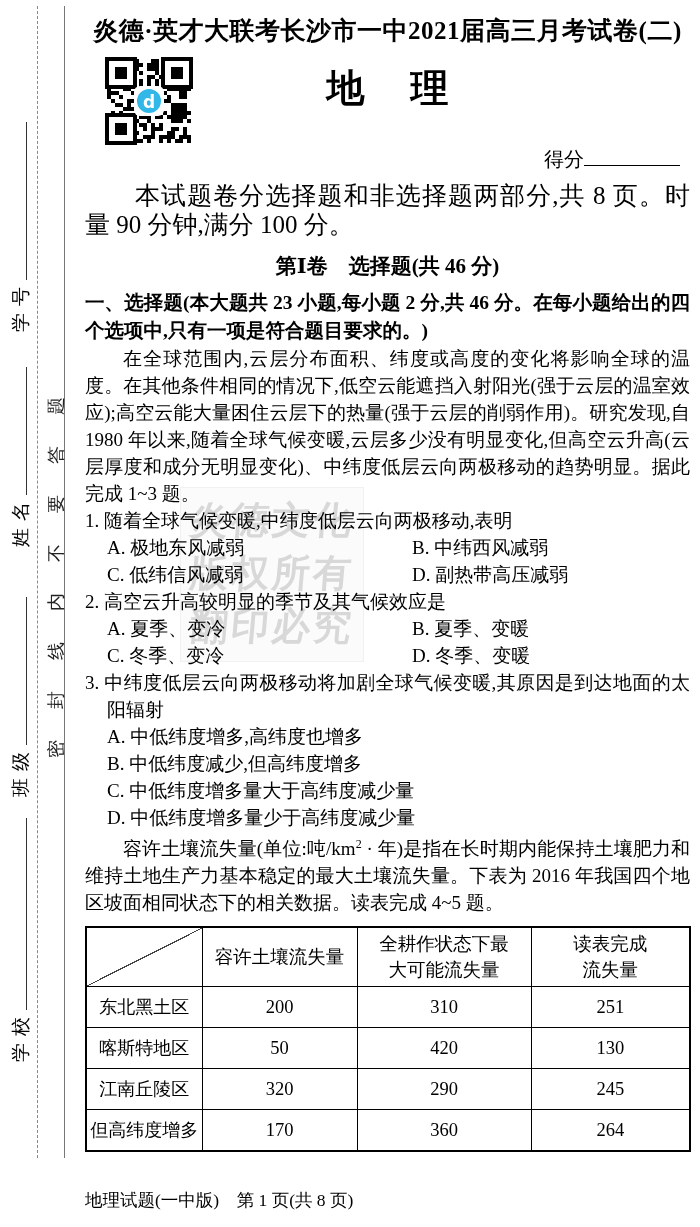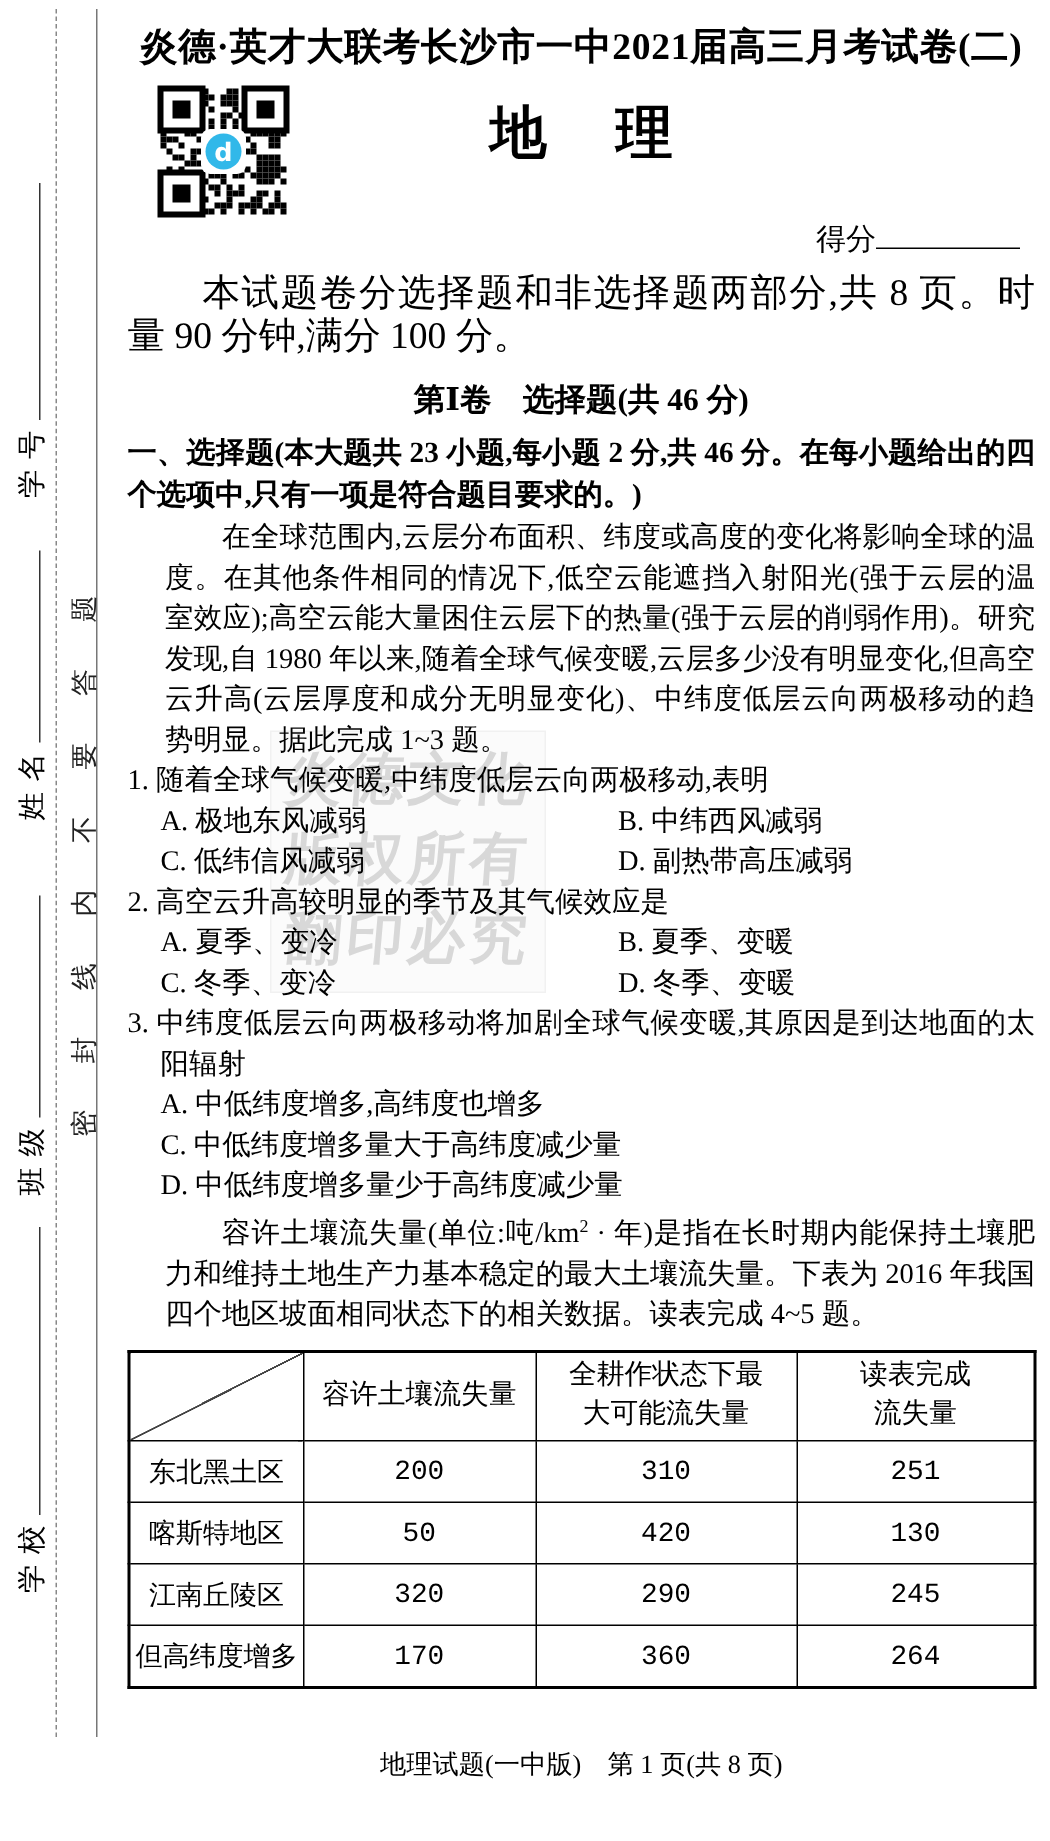--- a/index.html
+++ b/index.html
@@ -48,43 +48,43 @@
   .qr-box{position:absolute;left:18px;top:8px;width:92px;height:92px;}
   .subject{
     text-align:center;font-size:38px;font-weight:bold;padding-top:16px;
     letter-spacing:46px;text-indent:46px;
   }
   .score-line{position:absolute;right:10px;bottom:0;font-size:20px;}
   .score-line .blank{display:inline-block;width:96px;border-bottom:1.5px solid #000;height:22px;vertical-align:baseline;}
   .intro{margin-top:8px;font-size:25px;line-height:29px;text-indent:2em;text-align:justify;}
   .sec-title{margin:13px 0 9px;text-align:center;font-size:21px;font-weight:bold;}
   .instruction{font-size:19.5px;line-height:28px;font-weight:bold;text-align:justify;}
-  .passage{font-size:19px;line-height:27px;text-indent:2em;text-align:justify;margin-left:25px;}
+  .passage{font-size:19px;line-height:27px;text-indent:2em;text-align:justify;}
   .question{font-size:19px;line-height:27px;}
   .stem{padding-left:22px;text-indent:-22px;text-align:justify;}
   .options{padding-left:22px;}
   .options.two-col{display:grid;grid-template-columns:305px 1fr;}
   .options .option{display:block;}
   sup{font-size:12px;}
   
   table.soil{
     border-collapse:collapse;margin-top:10px;width:604px;
-    font-size:18.5px;table-layout:fixed;border:2px solid #000;font-family:Liberation Mono, monospace;
+    font-size:18.5px;table-layout:fixed;border:2px solid #000;
   }
   table.soil th,table.soil td{border:1px solid #000;text-align:center;vertical-align:middle;padding:0;}
   table.soil th{font-weight:normal;white-space:pre-line;line-height:26px;height:58px;}
   table.soil td{height:40px;}
   col.c1{width:116px;} col.c2{width:155px;} col.c3{width:174px;} col.c4{width:159px;}
   th.diag{
     background:linear-gradient(to bottom right,transparent 49.4%,#444 49.4%,#444 50.6%,transparent 50.6%);
   }
   td.region{font-size:18px;}
   
   .footer{
-    position:absolute;left:85px;top:1164px;width:605px;text-align:center;
+    position:absolute;left:85px;top:1188px;width:605px;text-align:left;
     font-size:17.5px;z-index:2;
   }
 </style>
 </head>
 <body>
 
 <div class="vline dashed"></div>
 <div class="vline solid"></div>
 
 <div class="mfield" id="field-xuehao"><span>学号</span><span class="blank"></span></div>
@@ -267,20 +267,21 @@
           <span class="option">A. 夏季、变冷</span>
           <span class="option">B. 夏季、变暖</span>
           <span class="option">C. 冬季、变冷</span>
           <span class="option">D. 冬季、变暖</span>
         </div>
       </div>
       <div class="question">
         <div class="stem">3. 中纬度低层云向两极移动将加剧全球气候变暖,其原因是到达地面的太阳辐射</div>
         <div class="options">
           <span class="option">A. 中低纬度增多,高纬度也增多</span>
+          <span class="option">B. 中低纬度减少,但高纬度增多</span>
           <span class="option">C. 中低纬度增多量大于高纬度减少量</span>
           <span class="option">D. 中低纬度增多量少于高纬度减少量</span>
         </div>
       </div>
     </div>
 
   <div class="passage"><span>容许土壤流失量(单位:吨/km</span><sup>2</sup><span> · 年)是指在长时期内能保持土壤肥力和维持土地生产力基本稳定的最大土壤流失量。下表为 2016 年我国四个地区坡面相同状态下的相关数据。读表完成 4~5 题。</span></div>
 
   <table class="soil">
     <colgroup>

